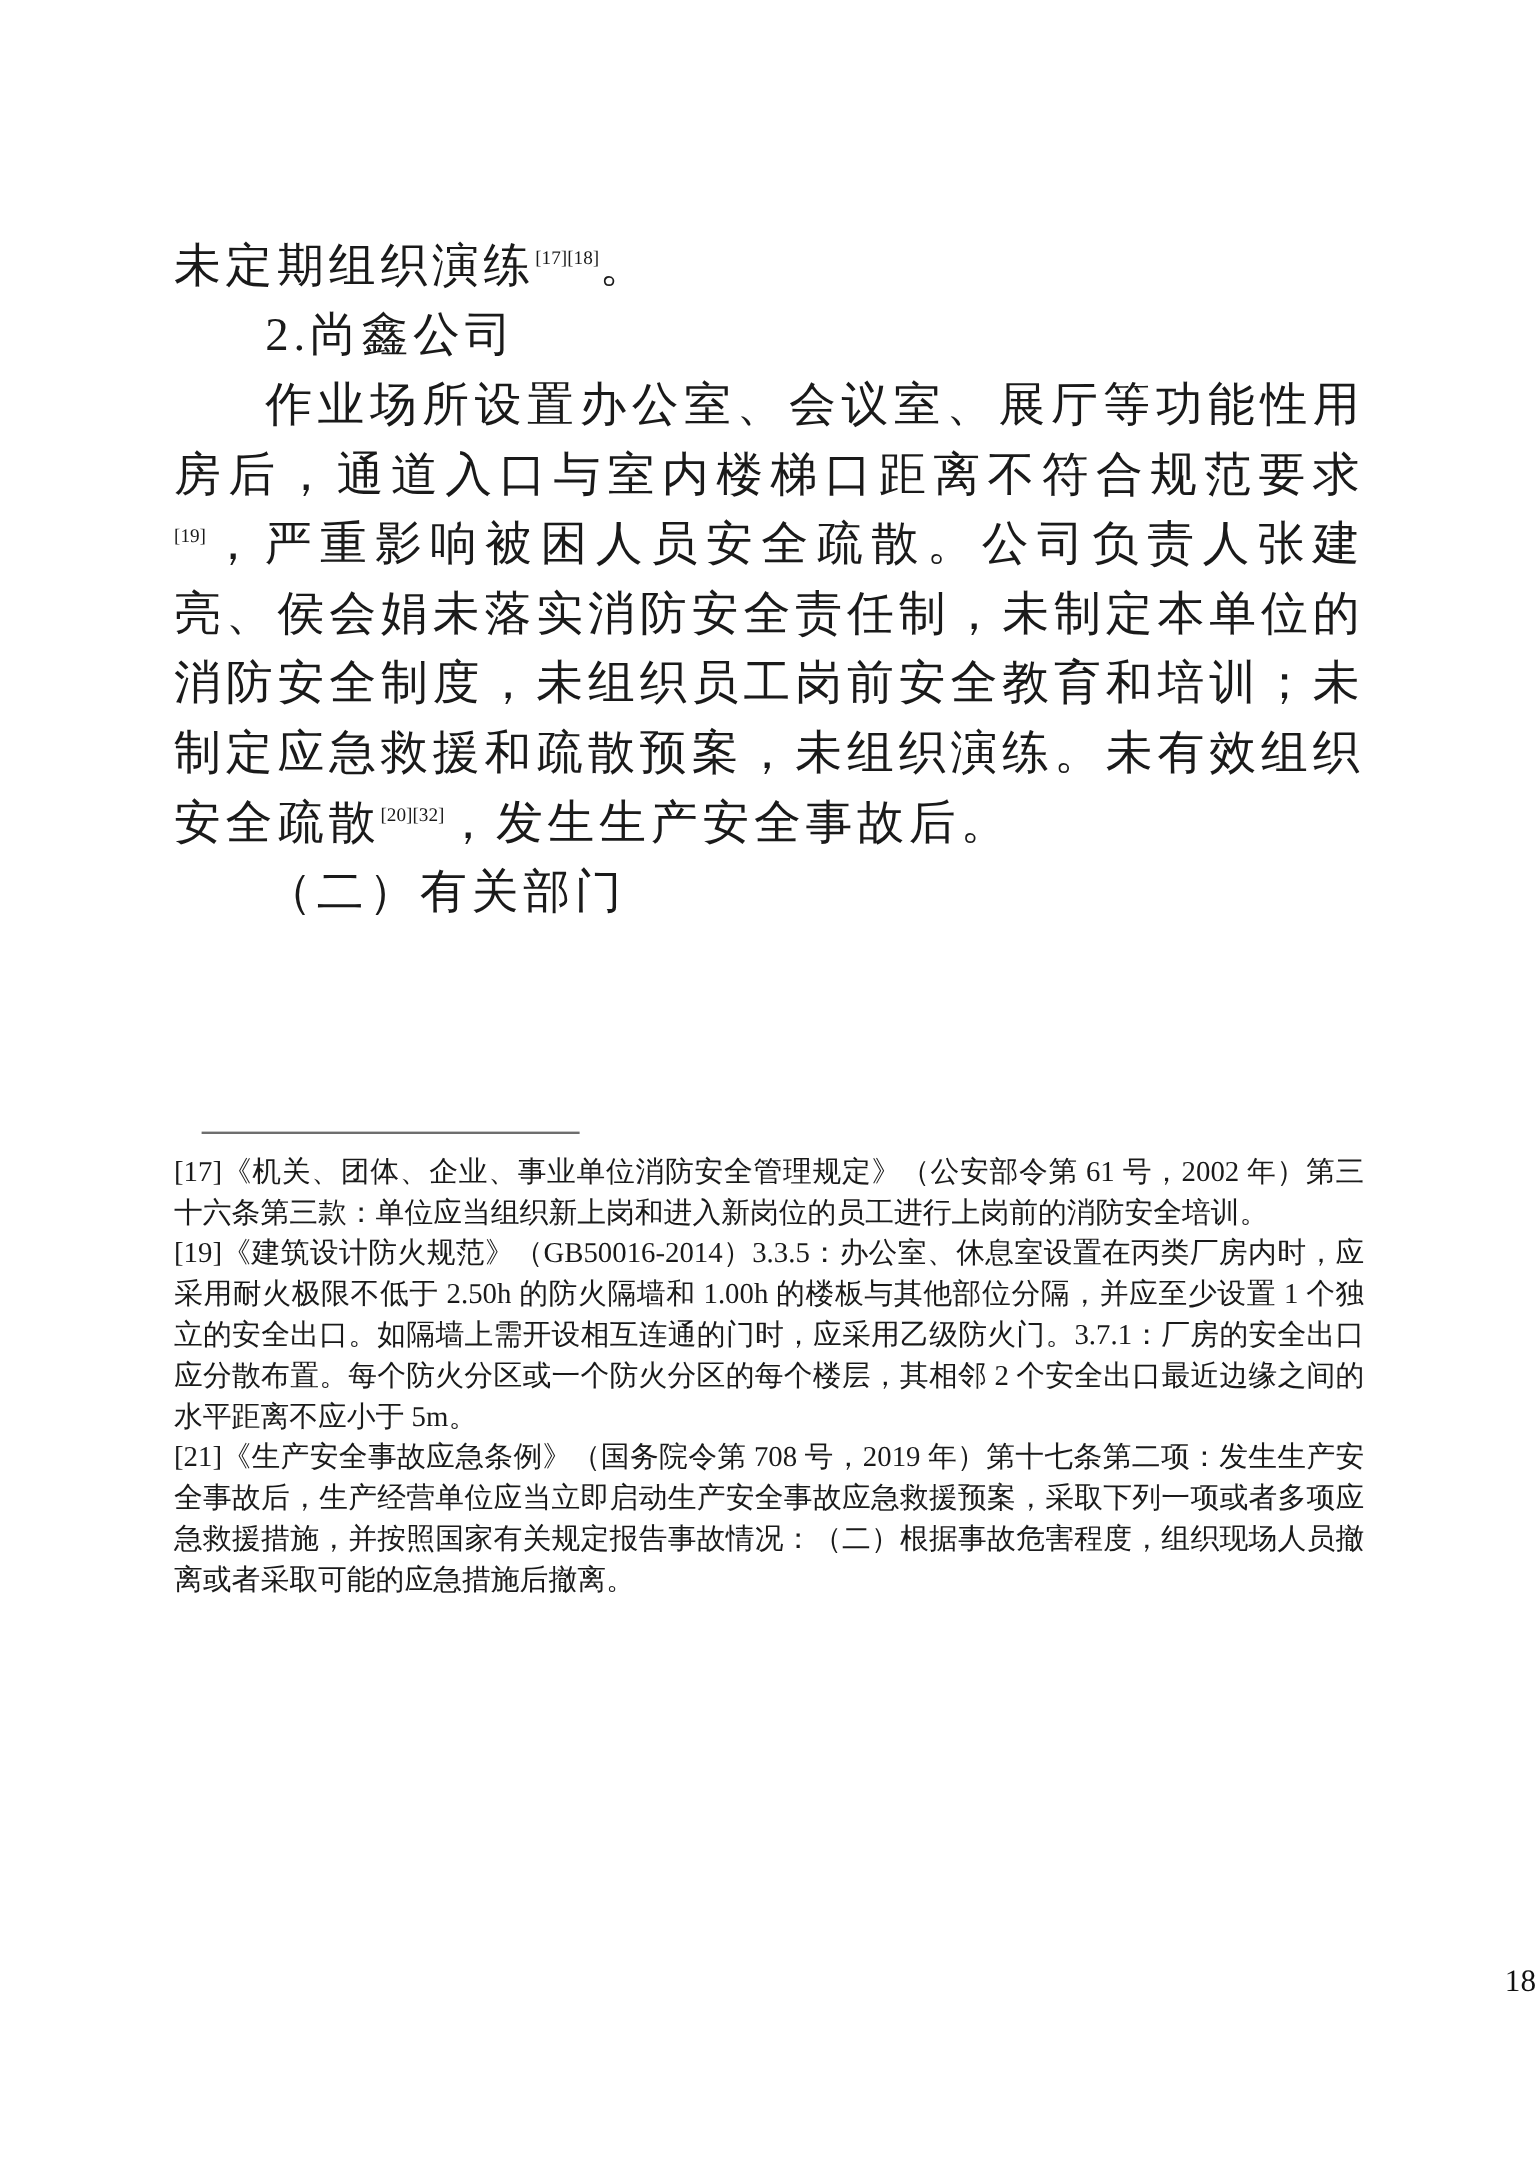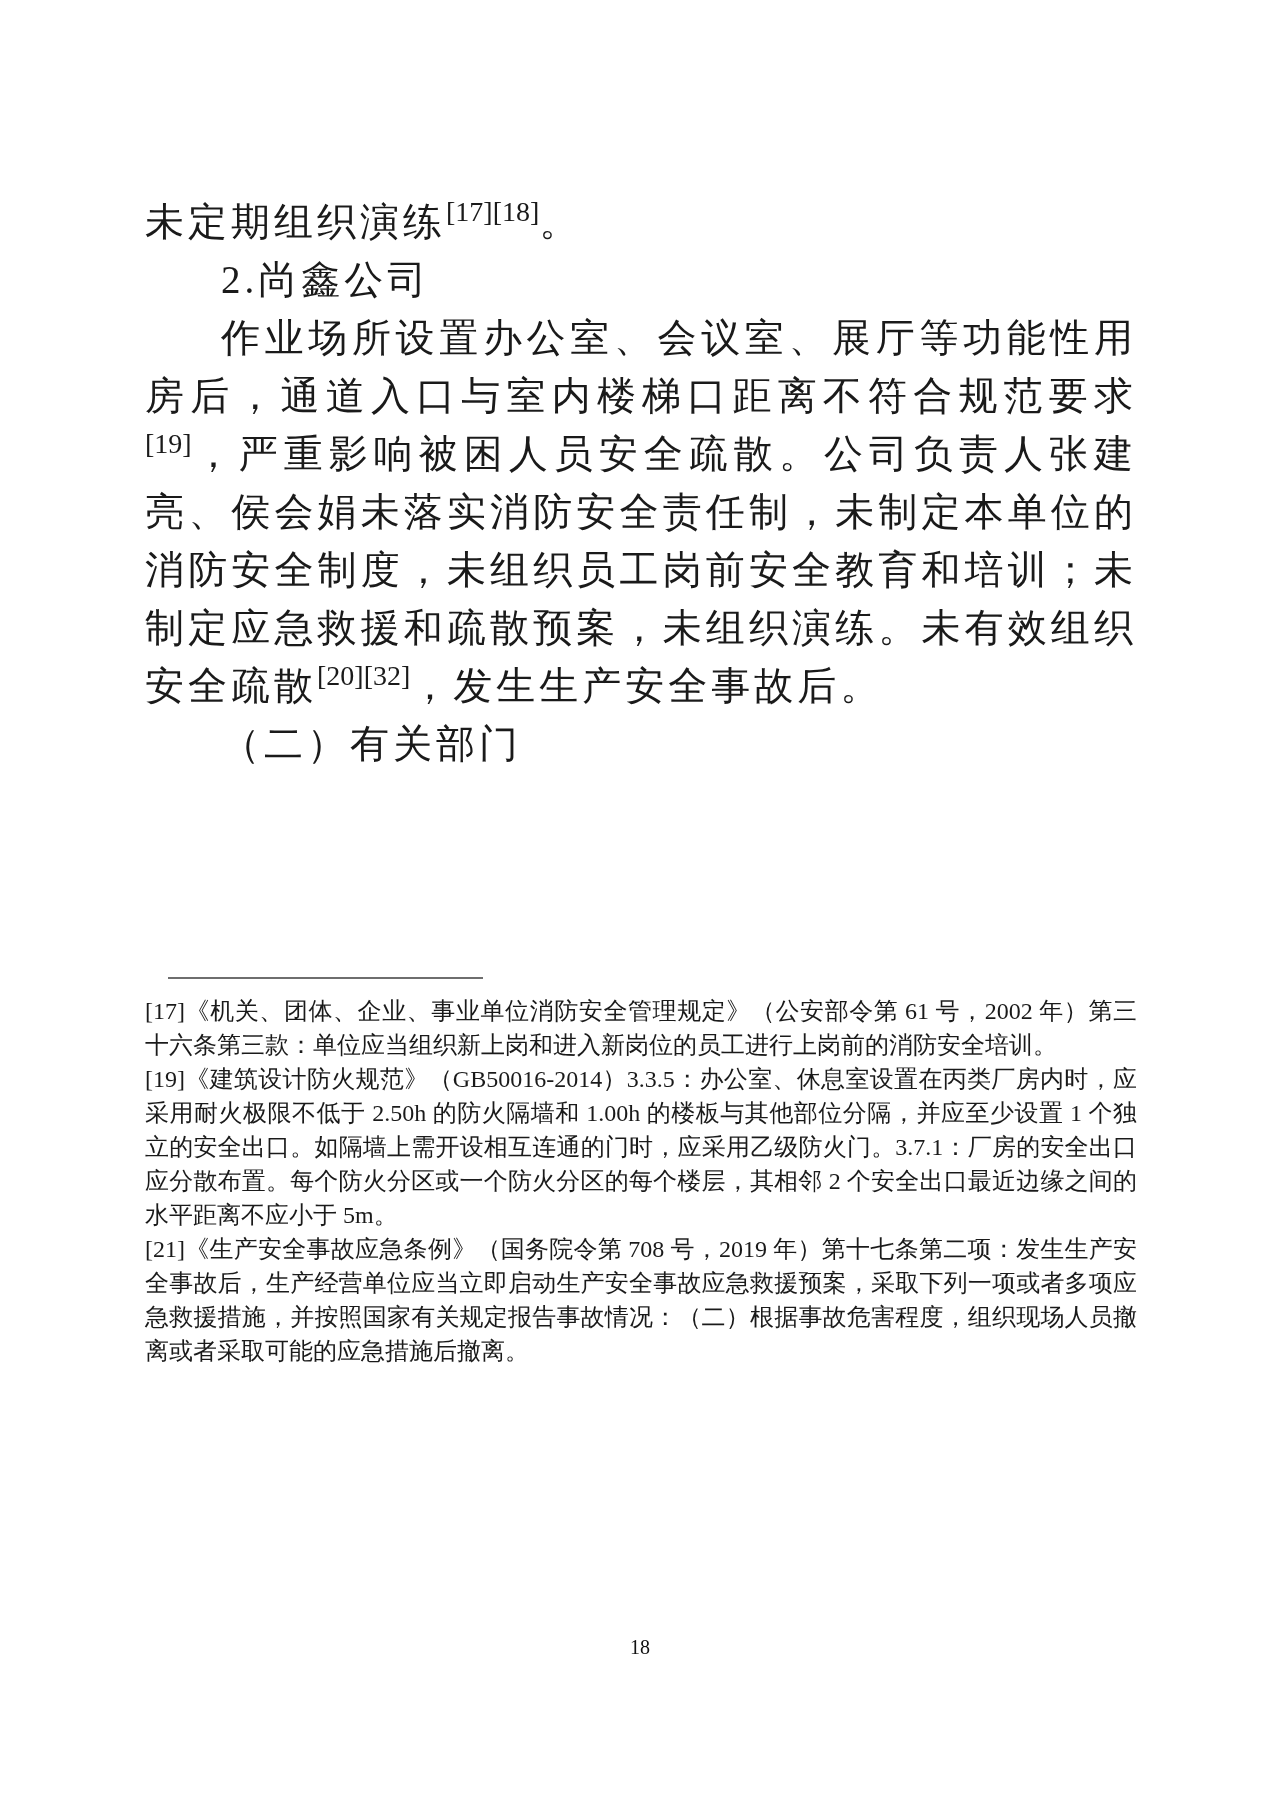--- a/index.html
+++ b/index.html
@@ -19,50 +19,50 @@
     width:992px;
     font-size:39px;
     line-height:58px;
     letter-spacing:4px;
     text-align:justify;
     text-justify:inter-character;
   }
   .body-text p { margin:0; padding:0; }
   .para.indent { text-indent:76px; }
   .body-text sup {
-    font-size:28px;
+    font-size:16px;
     letter-spacing:0;
     vertical-align:super;
     line-height:0;
   }
   
   .footnotes {
     position:absolute;
-    left:145px; top:977px;
+    left:145px; top:943px;
     width:992px;
     font-size:24px;
     line-height:34px;
     text-align:justify;
     text-justify:inter-character;
   }
   .fn-sep {
     margin-left:23px;
     width:315px;
     border-top:2px solid #6e6e6e;
     margin-bottom:15px;
   }
   .footnotes p { margin:0; padding:0; }
   .fn-marker { letter-spacing:0; }
   
   .page-number {
     position:absolute;
     left:0; top:1636px;
     width:100%;
-    text-align:center;
-    font-size:20px;
+    text-align:right;
+    font-size:26px;
     color:#111111;
   }
 </style>
 </head>
 <body>
 
 <div class="page">
 
   <div class="body-text">
 

